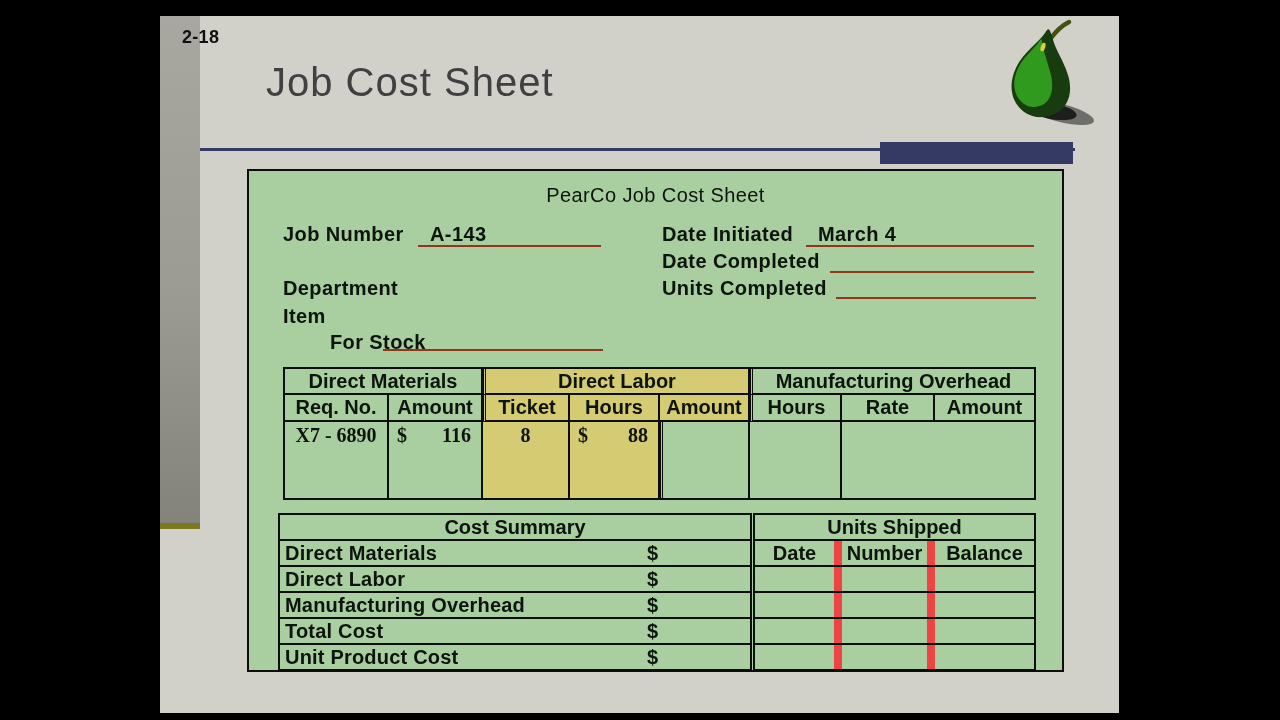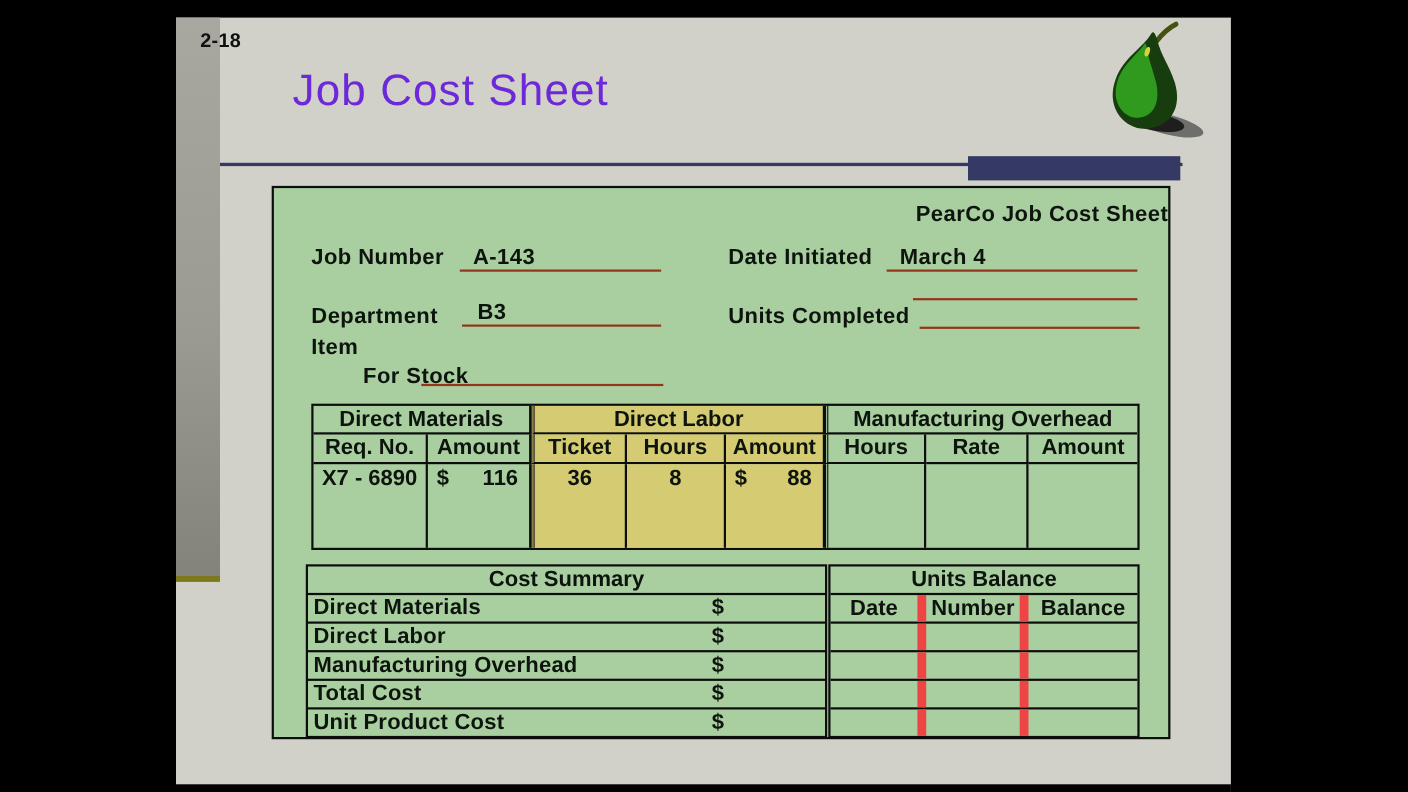--- a/index.html
+++ b/index.html
@@ -6,50 +6,50 @@
   body { background:#000; font-family:"Liberation Sans", sans-serif; }
   .stage { position:relative; width:1280px; height:720px; background:#000; overflow:hidden; }
   .slide { position:absolute; left:160px; top:16px; width:959px; height:720px; background:#d1d1ca; }
   .bottom-strip { position:absolute; left:160px; top:713px; width:959px; height:7px; background:#000; }
 
   .accent-bar { position:absolute; left:0; top:0; width:40px; height:507px;
     background:linear-gradient(180deg,#a8a8a0 0%, #9b9b93 55%, #83837b 100%); }
   .accent-bar-cap { position:absolute; left:0; top:507px; width:40px; height:6px; background:#7c781e; }
 
   .page-number { position:absolute; left:22px; top:11px; font-size:18px; font-weight:700; color:#101010; letter-spacing:.3px; }
-  .slide-title { position:absolute; left:106px; top:44px; font-size:40px; font-weight:400; color:#6d28d9; letter-spacing:1px; }
+  .slide-title { position:absolute; left:106px; top:44px; font-size:40px; font-weight:400; color:#404040; letter-spacing:1px; }
 
   .rule-thin  { position:absolute; left:40px;  top:132px; width:875px; height:3px;  background:#343a63; }
   .rule-thick { position:absolute; left:720px; top:126px; width:193px; height:22px; background:#343a63; }
 
   .pear { position:absolute; left:825px; top:2px; width:112px; height:114px; }
 
   
   .form { position:absolute; left:87px; top:153px; width:817px; height:503px;
     background:#a9cfa0; border:2px solid #0d0d0d; color:#0d130d; }
-  .form-title { position:absolute; left:0; top:13px; width:100%; text-align:right;
-    font-size:20px; font-weight:700; letter-spacing:.4px; }
+  .form-title { position:absolute; left:0; top:13px; width:100%; text-align:center;
+    font-size:20px; font-weight:400; letter-spacing:.4px; }
   .lbl { position:absolute; font-size:20px; font-weight:700; letter-spacing:.4px; line-height:25px; white-space:nowrap; }
   .fill { position:absolute; border-bottom:2px solid #93351a; font-size:20px; font-weight:700;
     letter-spacing:.4px; line-height:25px; height:25px; white-space:nowrap; overflow:hidden; }
 
   
   .dtable { position:absolute; left:34px; top:196px; width:753px; height:133px;
     border:2px solid #0d0d0d; display:grid;
     grid-template-columns:104px 94px 87px 90px 90px 92px 93px 99px;
     grid-template-rows:26px 27px 76px; }
   .dtable > div { border-right:2px solid #0d0d0d; font-size:20px; font-weight:700;
     display:flex; align-items:center; justify-content:center; overflow:hidden; white-space:nowrap; }
   .dtable > div.lastcol { border-right:none; }
   .dtable > div.hrow { border-bottom:2px solid #0d0d0d; }
   .dtable > div.sec { border-left:3px double #0d0d0d; }
   .gspan2 { grid-column:span 2; }
   .gspan3 { grid-column:span 3; }
   .yl { background:#d5cb72; }
-  .cell-top { align-items:flex-start !important; line-height:26px; }
+  .cell-top { align-items:flex-start !important; line-height:26px;font-family:Liberation Serif, serif; }
   .money { justify-content:space-between !important; padding:0 10px 0 8px; }
 
   
   .csummary { position:absolute; left:29px; top:342px; width:474px; height:158px;
     border:2px solid #0d0d0d; display:flex; flex-direction:column; }
   .tbl-title { height:26px; border-bottom:2px solid #0d0d0d; text-align:center;
     font-size:20px; font-weight:700; line-height:25px; flex:none; }
   .cs-row { flex:1; position:relative; border-bottom:2px solid #0d0d0d; }
   .cs-row:last-child { border-bottom:none; }
   .cs-row .cs-label { position:absolute; left:5px; top:50%; transform:translateY(-50%);
@@ -94,24 +94,24 @@
 
     <div class="form">
 
       <div class="form-title">PearCo Job Cost Sheet</div>
 
       <span class="lbl" style="left:34px; top:51px;">Job Number</span>
       <span class="fill" style="left:169px; top:51px; width:183px; padding-left:12px;">A-143</span>
       <span class="lbl" style="left:413px; top:51px;">Date Initiated</span>
       <span class="fill" style="left:557px; top:51px; width:228px; padding-left:12px;">March 4</span>
 
+      <span class="lbl" style="left:413px; top:78px;">Date Completed</span>
       <span class="fill" style="left:581px; top:77px; width:204px; padding-left:12px;"></span>
 
       <span class="lbl" style="left:34px; top:105px;">Department</span>
-      <span class="fill" style="left:171px; top:101px; width:181px; padding-left:14px;">B3</span>
       <span class="lbl" style="left:413px; top:105px;">Units Completed</span>
       <span class="fill" style="left:587px; top:103px; width:200px; padding-left:12px;"></span>
 
       <span class="lbl" style="left:34px; top:133px;">Item</span>
 
       <span class="lbl" style="left:34px; top:159px;margin-left:47px;">For Stock</span>
       <span class="fill" style="left:134px; top:155px; width:220px; padding-left:10px;"></span>
 
       <div class="dtable">
 
@@ -126,21 +126,20 @@
         <div class="hrow yl">Amount</div>
         <div class="hrow sec">Hours</div>
         <div class="hrow">Rate</div>
         <div class="hrow lastcol">Amount</div>
 
         <div class="cell-top">X7 - 6890</div>
         <div class="cell-top money">
           <span>$</span>
           <span>116</span>
         </div>
-        <div class="cell-top yl sec">36</div>
         <div class="cell-top yl">8</div>
         <div class="cell-top yl money">
           <span>$</span>
           <span>88</span>
         </div>
         <div class="cell-top sec"></div>
         <div class="cell-top"></div>
         <div class="cell-top lastcol"></div>
       </div>
 
@@ -162,21 +161,21 @@
           <span class="cs-label">Total Cost</span>
           <span class="cs-cur">$</span>
         </div>
         <div class="cs-row">
           <span class="cs-label">Unit Product Cost</span>
           <span class="cs-cur">$</span>
         </div>
       </div>
 
       <div class="ushipped">
-        <div class="tbl-title">Units Balance</div>
+        <div class="tbl-title">Units Shipped</div>
         <div class="us-row">
           <div>Date</div>
           <div>Number</div>
           <div>Balance</div>
         </div>
         <div class="us-row">
           <div></div>
           <div></div>
           <div></div>
         </div>

